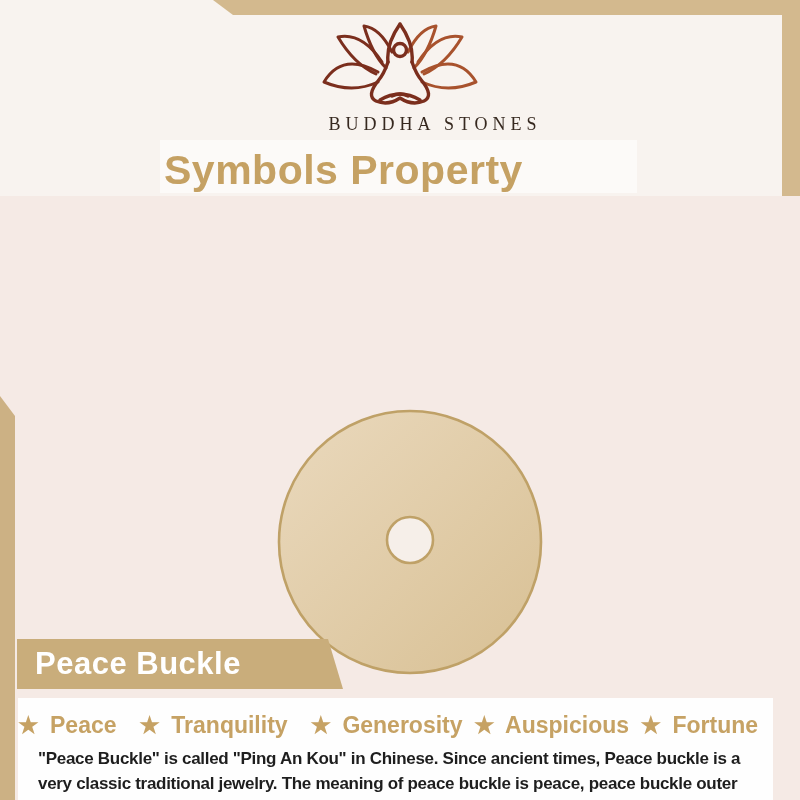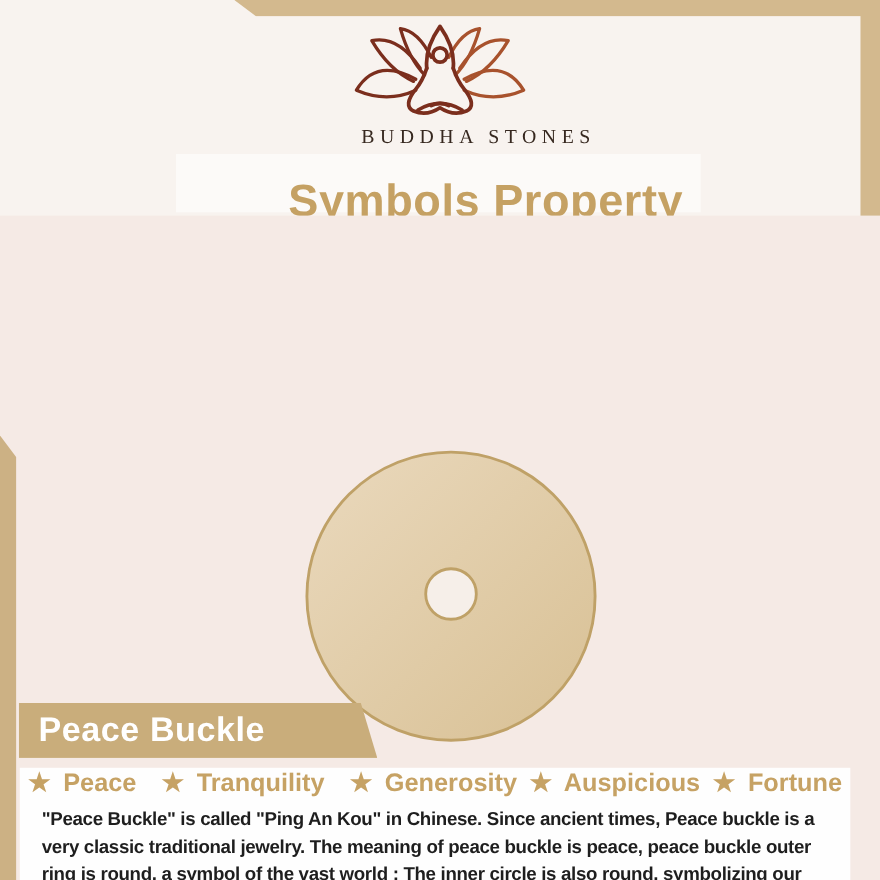--- a/index.html
+++ b/index.html
@@ -27,21 +27,21 @@
     position:absolute;left:0;top:114px;width:800px;text-align:center;
     font-family:"Liberation Serif", serif;font-size:18px;letter-spacing:5px;
     color:#36281f;
     margin-left:35px;
   }
   .title-band{
     position:absolute;left:160px;top:140px;width:477px;height:53px;
     background:#fcfaf8;
   }
   .title-band h1{
-    margin:16px;line-height:53px;text-align:right;
+    margin:4px;line-height:53px;text-align:left;
     font-size:41px;font-weight:700;color:#c5a163;letter-spacing:0.5px;
   }
   
   .pink-section{
     position:absolute;left:0;top:196px;width:800px;height:604px;
     background:#f5eae5;
   }
   .buckle{position:absolute;left:270px;top:206px;}
   .ribbon{
     position:absolute;left:17px;top:443px;width:326px;height:50px;background:#c9ad7b;
@@ -49,21 +49,21 @@
   }
   .ribbon span{
     display:block;padding-left:18px;line-height:50px;
     font-size:31px;font-weight:700;color:#ffffff;letter-spacing:0.5px;
   }
   .card{
     position:absolute;left:18px;top:502px;width:755px;height:278px;
     background:#fefefe;
   }
   .stars{
-    text-align:center;white-space:pre-wrap;
+    margin-top:14px;white-space:pre-wrap;
     font-size:23px;line-height:26px;font-weight:700;color:#c6a264;
     word-spacing:5px;
   }
   .body-text{
     margin:8px 20px 0 20px;
     font-size:17px;line-height:25px;font-weight:700;color:#1e1e1e;
     letter-spacing:-0.3px;text-align:left;
   }
 </style>
 </head>

